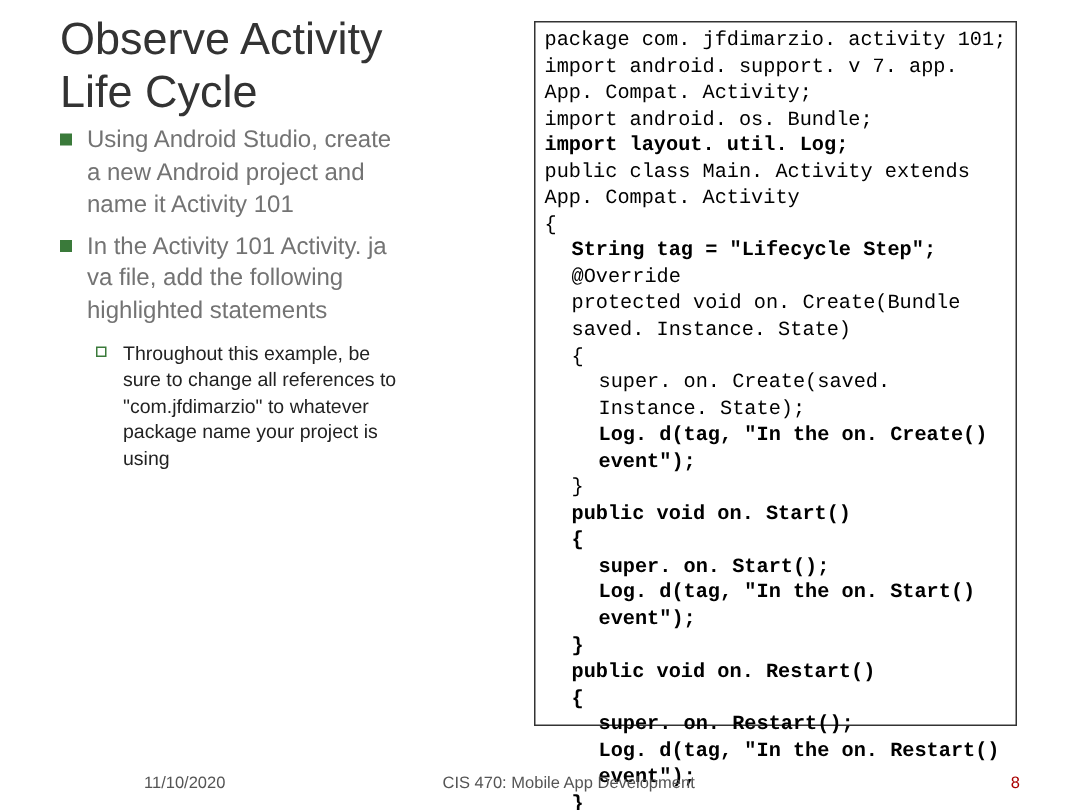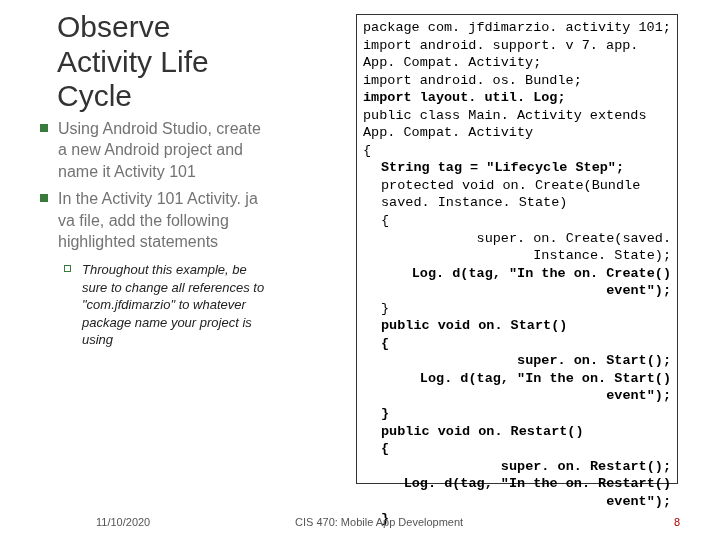--- a/index.html
+++ b/index.html
@@ -21,21 +21,20 @@
     width: 240px;
     float: left;
     padding-right: 10px;
   }
   .title {
     font-size: 30px;
     font-weight: normal;
     color: #333;
     line-height: 1.15;
     margin-bottom: -4px;
-    margin-left: 17px;
   }
   .bullet-list {
     list-style: none;
     margin-top: 8px;
   }
   .bullet-item {
     position: relative;
     padding-left: 18px;
     font-size: 16px;
     color: #737373;
@@ -48,21 +47,20 @@
     top: 6px;
     width: 8px;
     height: 8px;
     background: #3a7a3a;
     display: inline-block;
   }
   .sub-list {
     list-style: none;
     margin-top: 8px;
     margin-left: 24px;
-    font-style: italic;
   }
   .sub-item {
     position: relative;
     padding-left: 18px;
     font-size: 13px;
     color: #222;
     line-height: 1.35;
   }
   .sub-marker {
     position: absolute;
@@ -81,21 +79,21 @@
     height: 470px;
     border: 1px solid #333;
     font-family: Liberation Mono, monospace;
     font-size: 13.5px;
     line-height: 1.3;
     padding: 4px 6px;
     color: #000;
   }
   .code-box .bold { font-weight: bold; }
   .code-box .ind1 { padding-left: 18px; }
-  .code-box .ind2 { padding-left: 36px; text-align: right; }
+  .code-box .ind2 { padding-left: 36px; }
   .footer {
     position: absolute;
     bottom: 12px;
     left: 40px;
     right: 40px;
     font-size: 11px;
     color: #555;
     font-family: Arial, sans-serif;
   }
   .footer-date { position: absolute; left: 16px; bottom: 0; margin-left: 40px; }
@@ -130,20 +128,21 @@
   </div>
 
   <div class="code-box">
     <div>package com. jfdimarzio. activity 101;</div>
     <div>import android. support. v 7. app. App. Compat. Activity;</div>
     <div>import android. os. Bundle;</div>
     <div class="bold">import layout. util. Log;</div>
     <div>public class Main. Activity extends App. Compat. Activity</div>
     <div>{</div>
     <div class="bold ind1">String tag = "Lifecycle Step";</div>
+    <div class="ind1">@Override</div>
     <div class="ind1">protected void on. Create(Bundle saved. Instance. State)</div>
     <div class="ind1">{</div>
     <div class="ind2">super. on. Create(saved. Instance. State);</div>
     <div class="bold ind2">Log. d(tag, "In the on. Create() event");</div>
     <div class="ind1">}</div>
     <div class="bold ind1">public void on. Start()</div>
     <div class="bold ind1">{</div>
     <div class="bold ind2">super. on. Start();</div>
     <div class="bold ind2">Log. d(tag, "In the on. Start() event");</div>
     <div class="bold ind1">}</div>

